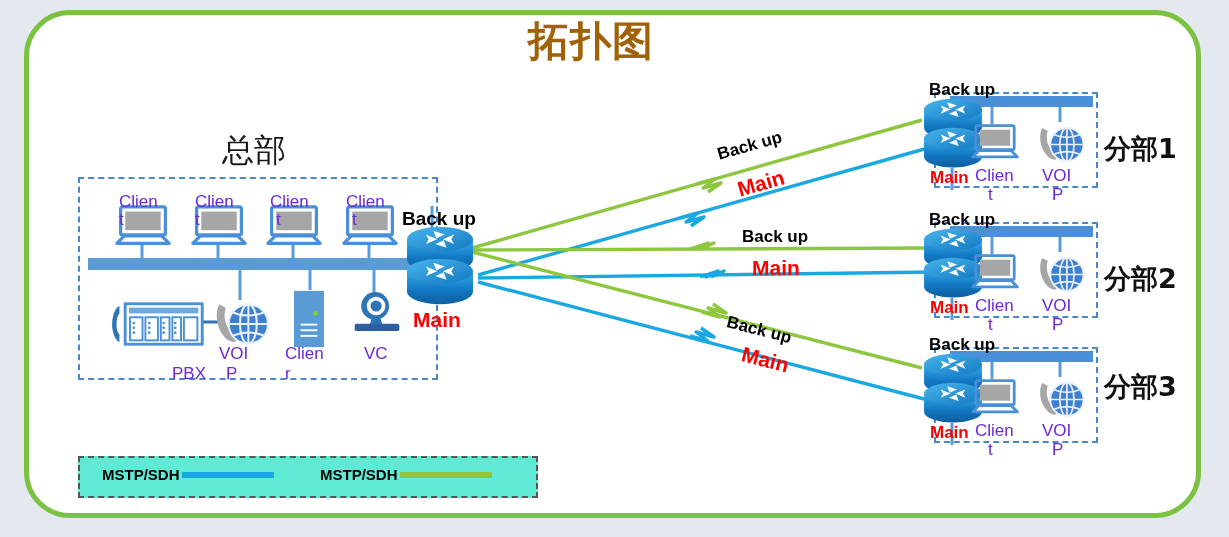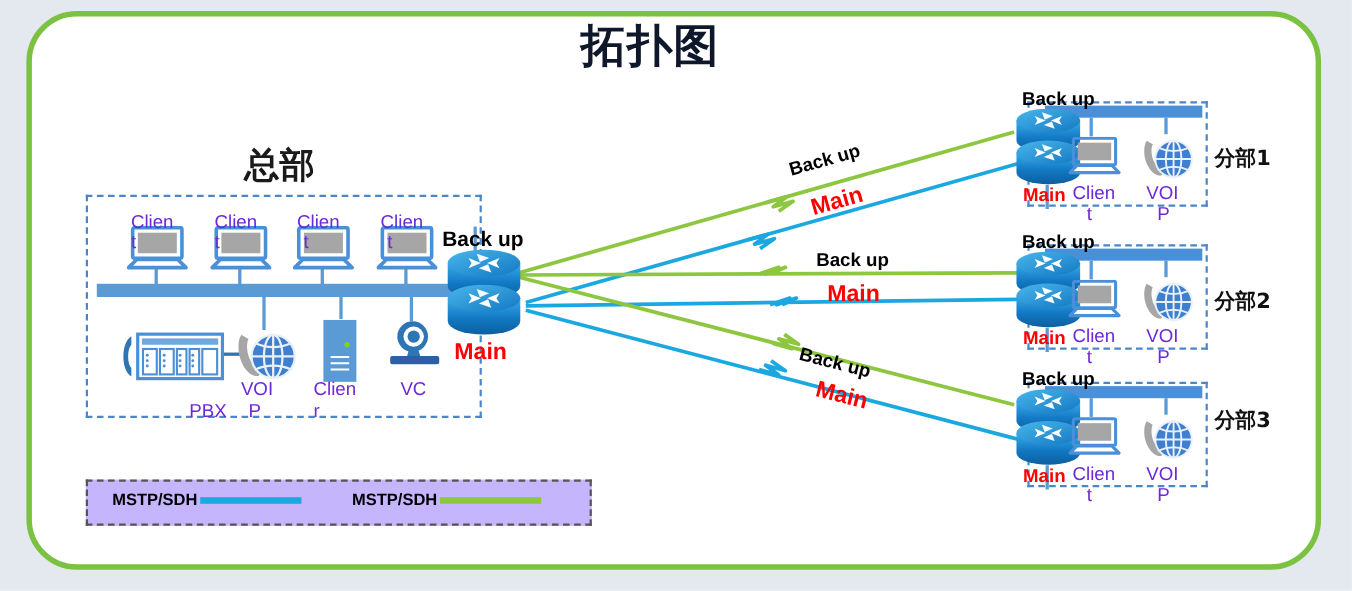--- a/index.html
+++ b/index.html
@@ -16,48 +16,48 @@
     background:#ffffff;border:5px solid #7CC242;border-radius:46px;
     box-sizing:border-box;
   }
 
   svg.layer{position:absolute;left:0;top:0;width:1229px;height:537px;overflow:visible;}
   .lines{pointer-events:none;}
 
   
   .title{
     position:absolute;left:528px;top:14px;
-    font-size:41px;font-weight:bold;color:#0f172a;letter-spacing:1px;
+    font-size:41px;font-weight:bold;color:#a16207;letter-spacing:1px;
     font-family:"DejaVu Sans","Liberation Sans",sans-serif;
   }
   .hq-title{
     position:absolute;left:222px;top:129px;
-    font-size:32px;font-weight:bold;color:#1A1A1A;
+    font-size:32px;font-weight:normal;color:#1A1A1A;
     font-family:"DejaVu Sans","Liberation Sans",sans-serif;
   }
   .branch-title{
-    position:absolute;font-size:19px;font-weight:bold;color:#111;
+    position:absolute;font-size:27px;font-weight:bold;color:#111;
     font-family:"DejaVu Sans","Liberation Sans",sans-serif;white-space:nowrap;
   }
 
   .dash-box{position:absolute;border:2px dashed #4A86C8;box-sizing:border-box;}
 
   .lbl{position:absolute;font-size:17px;color:#6d28d9;white-space:nowrap;}
 
   .tag-backup{position:absolute;font-size:17px;font-weight:bold;color:#000;white-space:nowrap;}
   .tag-main{position:absolute;font-size:17px;font-weight:bold;color:#FF0000;white-space:nowrap;}
   .tag-backup-lg{position:absolute;font-size:19px;font-weight:bold;color:#000;white-space:nowrap;}
   .tag-main-lg{position:absolute;font-size:21px;font-weight:bold;color:#FF0000;white-space:nowrap;}
 
   .diag{position:absolute;transform-origin:left center;}
 
   
   .legend{
-    position:absolute;left:78px;top:436px;width:460px;height:42px;
-    border:2px dashed #555;box-sizing:border-box;background:#c4b5fd;
+    position:absolute;left:78px;top:456px;width:460px;height:42px;
+    border:2px dashed #555;box-sizing:border-box;background:#5eead4;
   }
   .legend-item{position:absolute;top:8px;display:flex;align-items:center;gap:0px;}
   .legend-text{font-size:15px;font-weight:bold;color:#000;}
   .legend-swatch{display:inline-block;width:92px;height:6px;margin-left:2px;}
 
   
   .icon{position:absolute;}
 </style>
 </head>
 <body>

